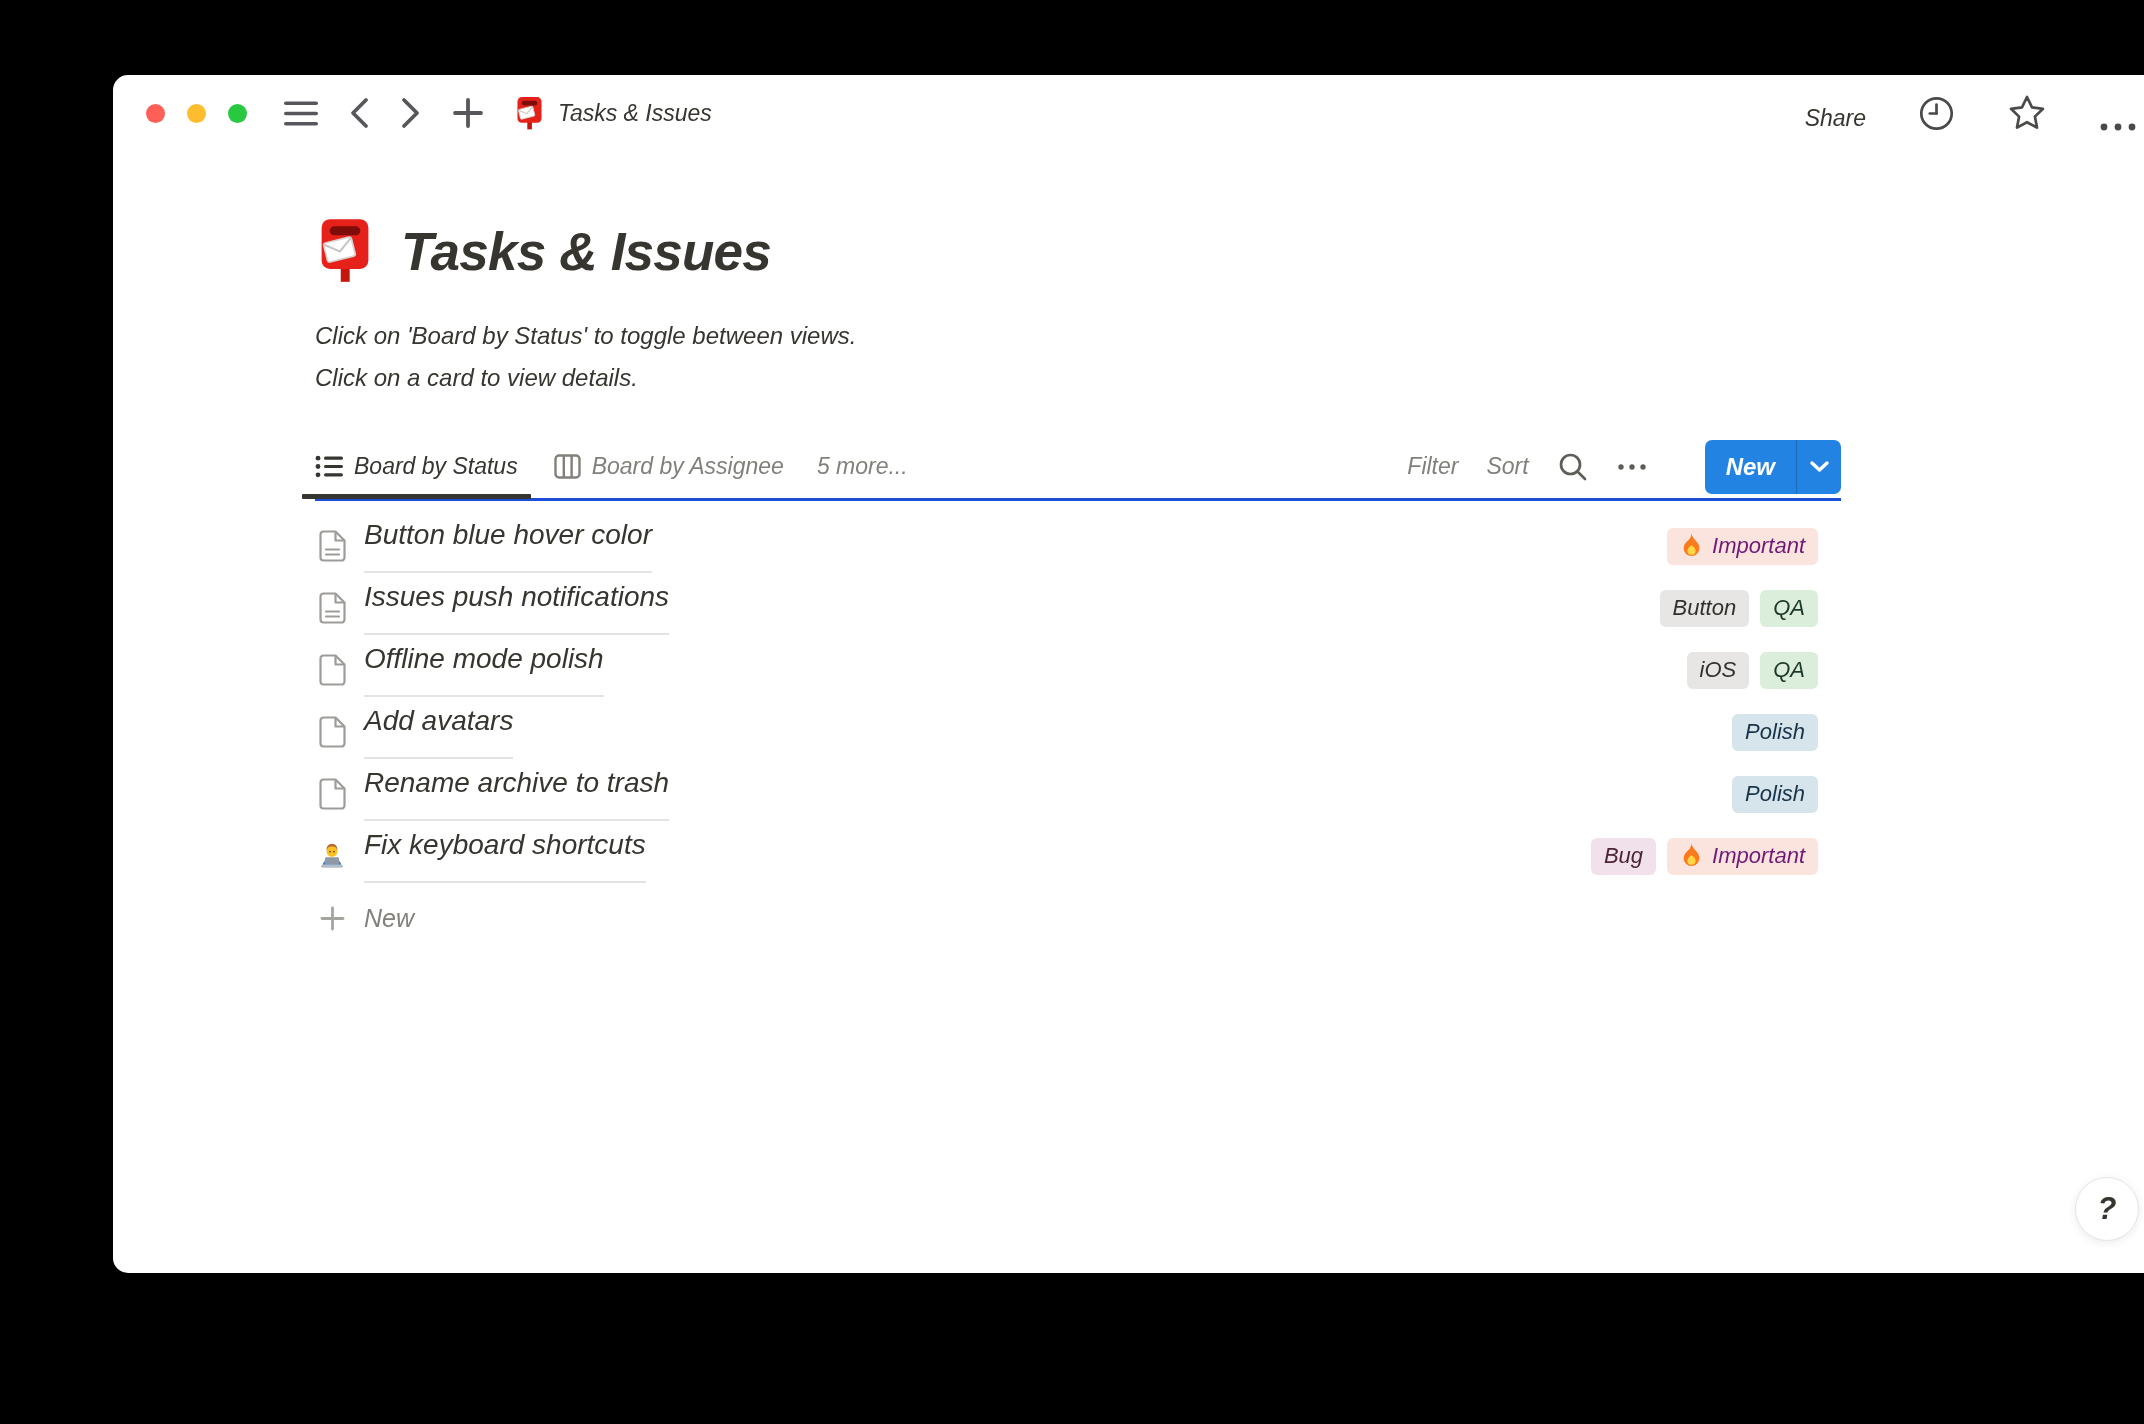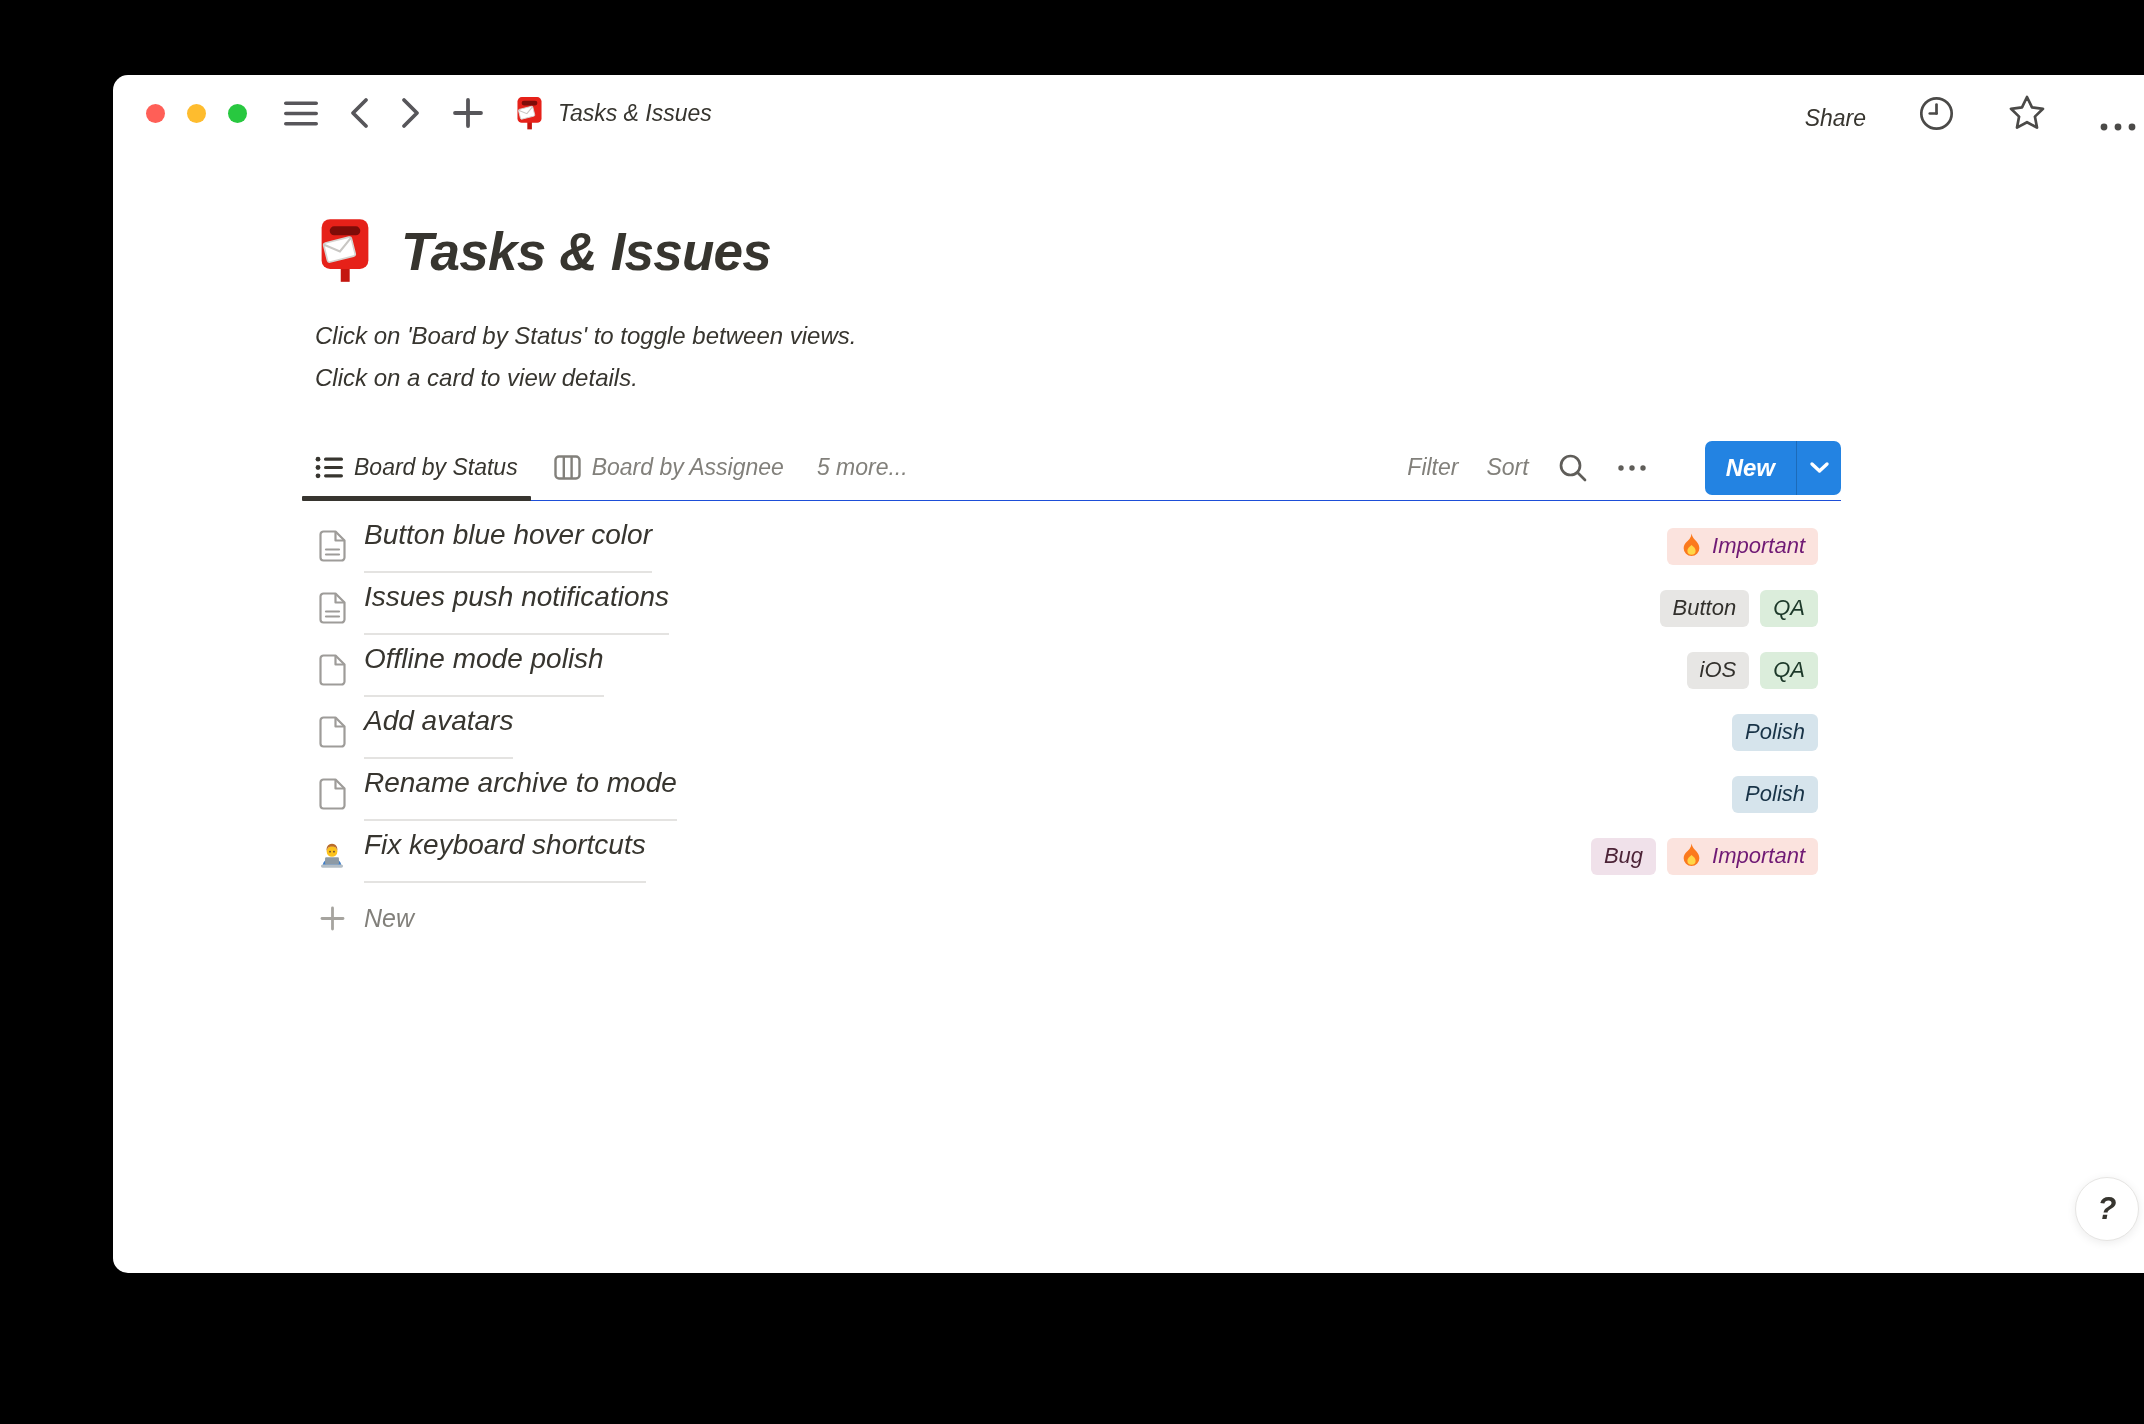--- a/index.html
+++ b/index.html
@@ -23,21 +23,21 @@
   
   .content { width:1526px; margin-left:202px; position:relative; }
 
   .page-head { display:flex; align-items:center; gap:26px; margin-top:66px; }
   .page-title { font-size:53px; font-weight:700; color:#37352f; letter-spacing:-0.8px; }
 
   .desc { margin-top:30px; font-size:24px; line-height:42px; color:#37352f; }
 
   
   .viewbar { display:flex; align-items:center; height:66px; margin-top:36px;
-    border-bottom:1px solid #1d4ed8; }
+    border-bottom:3px solid #1d4ed8; }
   .tabs { display:flex; align-items:stretch; height:100%; margin-left:-13px; }
   .tab { display:flex; align-items:center; gap:11px; padding:0 13px; font-size:23px;
     color:#82807B; position:relative; cursor:default; }
   .tab.active { color:#37352f; font-weight:500; }
   .tab.active::after { content:""; position:absolute; left:0; right:0; bottom:-1px;
     height:5px; background:#37352f; border-radius:1px; }
   .tab + .tab { margin-left:10px; }
   .tab-more { padding:0 10px; margin-left:10px; display:flex; align-items:center;
     font-size:23px; color:#82807B; }
   .vb-actions { margin-left:auto; display:flex; align-items:center; gap:28px; }
@@ -319,21 +319,21 @@
         </span>
       </div>
 
       <div class="row">
         <span class="row-icon">
           <svg width="29" height="32" viewBox="0 0 29 32">
             <path d="M5.5 1.5h12l9 9v17a3 3 0 0 1-3 3h-18a3 3 0 0 1-3-3v-23a3 3 0 0 1 3-3z" fill="#fff" stroke="#9E9C99" stroke-width="2.2" stroke-linejoin="round"></path>
             <path d="M17.5 1.5v9h9" fill="none" stroke="#9E9C99" stroke-width="2.2" stroke-linejoin="round"></path>
             </svg>
         </span>
-        <span class="row-title">Rename archive to mode</span>
+        <span class="row-title">Rename archive to trash</span>
         <span class="row-tags">
           <span class="tag" data-color="blue">
             <span>Polish</span>
           </span>
         </span>
       </div>
 
       <div class="row">
         <span class="row-icon">
           <svg width="31" height="31" viewBox="0 0 32 32">

